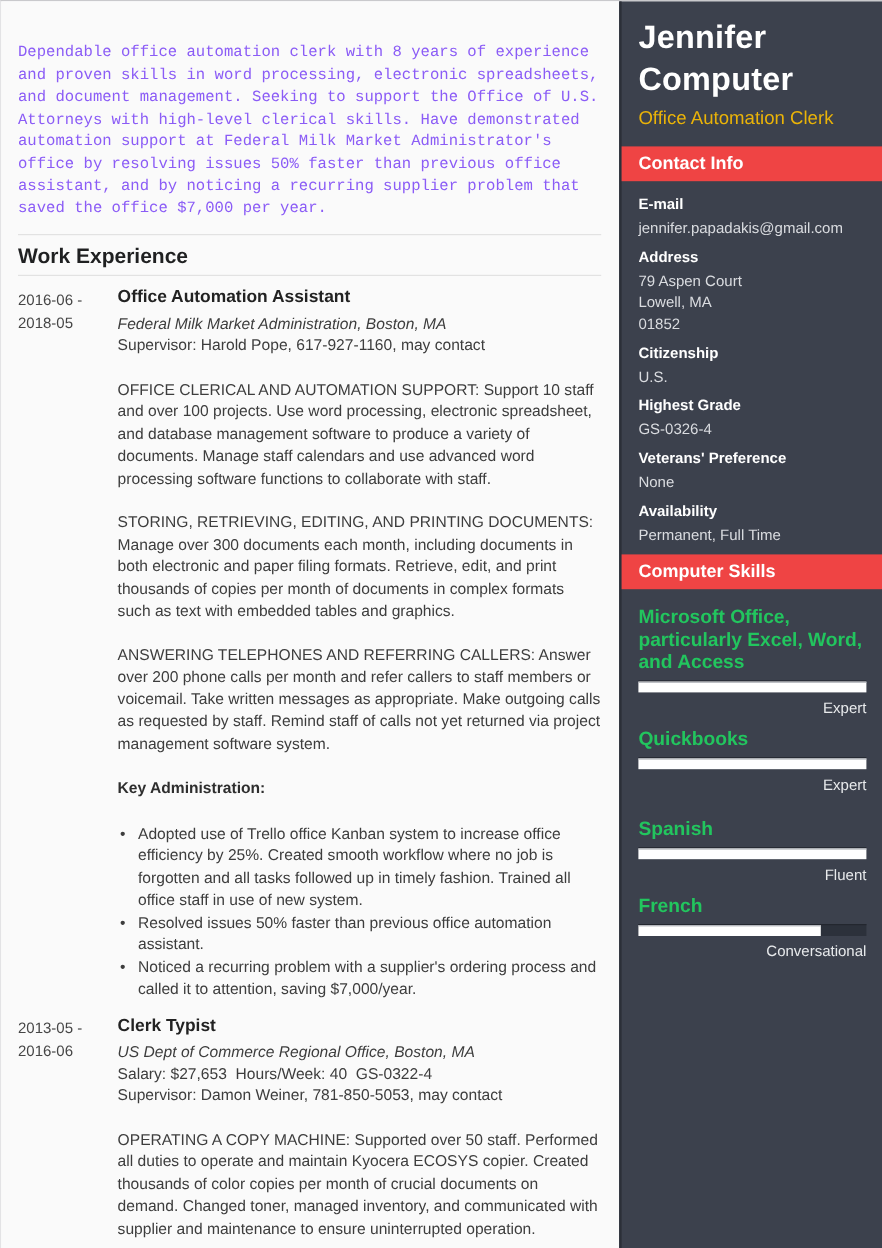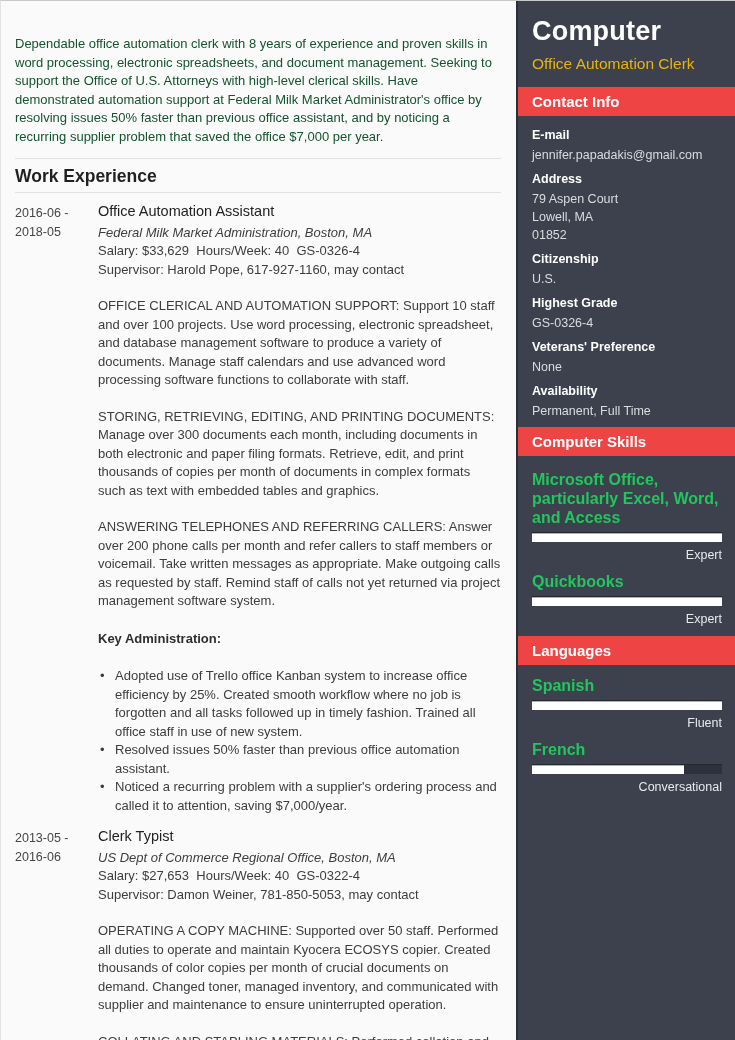--- a/index.html
+++ b/index.html
@@ -15,21 +15,21 @@
 
   
   .main {
     width: 515px;
     background: #fafafa;
     padding: 34px 15px 0 14px;
     color: #3d3d3d;
     font-size: 13px;
     line-height: 18.5px;
   }
-  .summary { color: #14532d; }
+  .summary { color: #8b5cf6; font-family: Liberation Mono, monospace; }
   hr.rule { border: none; border-top: 1px solid #e2e2e2; margin: 12px 0 0 0; }
   .section-title {
     font-size: 17.5px;
     font-weight: bold;
     color: #1f2021;
     margin-top: 6px;
     line-height: 22px;
   }
   .section-title + hr.rule { margin-top: 5px; }
 
@@ -38,21 +38,21 @@
     width: 83px;
     flex: 0 0 83px;
     color: #454545;
     font-size: 12.5px;
     line-height: 19px;
     padding-top: 2px;
   }
   .job-body { flex: 1; }
   .job-title {
     font-size: 14.5px;
-    font-weight: normal;
+    font-weight: bold;
     color: #222;
     line-height: 19px;
   }
   .job-company { font-style: italic; margin-top: 3px; line-height: 18px; }
   .job-meta { line-height: 18.5px; white-space: pre-wrap; }
   .job-body p { margin-top: 18px; white-space: pre-wrap; }
   .accomplishments-label { font-weight: bold; margin-top: 19px; color: #2e2e2e; }
   ul.bullets { list-style: none; margin-top: 19px; }
   ul.bullets li {
     position: relative;
@@ -155,21 +155,20 @@
     <hr class="rule">
 
     <div class="job">
       <div class="job-dates">
         <div>2016-06 -</div>
         <div>2018-05</div>
       </div>
       <div class="job-body">
         <div class="job-title">Office Automation Assistant</div>
         <div class="job-company">Federal Milk Market Administration, Boston, MA</div>
-        <div class="job-meta">Salary: $33,629  Hours/Week: 40  GS-0326-4</div>
         <div class="job-meta">Supervisor: Harold Pope, 617-927-1160, may contact</div>
         <p>OFFICE CLERICAL AND AUTOMATION SUPPORT: Support 10 staff and over 100 projects. Use word processing, electronic spreadsheet, and database management software to produce a variety of documents. Manage staff calendars and use advanced word processing software functions to collaborate with staff.</p>
         <p>STORING, RETRIEVING, EDITING, AND PRINTING DOCUMENTS: Manage over 300 documents each month, including documents in both electronic and paper filing formats. Retrieve, edit, and print thousands of copies per month of documents in complex formats such as text with embedded tables and graphics.</p>
         <p>ANSWERING TELEPHONES AND REFERRING CALLERS: Answer over 200 phone calls per month and refer callers to staff members or voicemail. Take written messages as appropriate. Make outgoing calls as requested by staff. Remind staff of calls not yet returned via project management software system.</p>
         <div class="accomplishments-label">Key Administration:</div>
         <ul class="bullets">
           <li>Adopted use of Trello office Kanban system to increase office efficiency by 25%. Created smooth workflow where no job is forgotten and all tasks followed up in timely fashion. Trained all office staff in use of new system.</li>
           <li>Resolved issues 50% faster than previous office automation assistant.</li>
           <li>Noticed a recurring problem with a supplier's ordering process and called it to attention, saving $7,000/year.</li>
         </ul>
@@ -188,20 +187,21 @@
         <div class="job-meta">Supervisor: Damon Weiner, 781-850-5053, may contact</div>
         <p>OPERATING A COPY MACHINE: Supported over 50 staff. Performed all duties to operate and maintain Kyocera ECOSYS copier. Created thousands of color copies per month of crucial documents on demand. Changed toner, managed inventory, and communicated with supplier and maintenance to ensure uninterrupted operation.</p>
         <p>COLLATING AND STAPLING MATERIALS: Performed collation and stapling of over 3,000 copies of documents per month, often in the range of 50+ pages each per document. Re-collated documents from other departments that were improperly created without page numbers.</p>
       </div>
     </div>
   </div>
 
   <div class="sidebar">
     <div class="sidebar-head">
       <div class="person-name">
+        <div>Jennifer</div>
         <div>Computer</div>
       </div>
       <div class="person-title">Office Automation Clerk</div>
     </div>
 
     <div class="band">Contact Info</div>
     <div class="sidebar-content">
       <div class="contact-item">
         <div class="contact-label">E-mail</div>
         <div class="contact-value">jennifer.papadakis@gmail.com</div>
@@ -241,21 +241,20 @@
       </div>
       <div class="skill">
         <div class="skill-name">Quickbooks</div>
         <div class="skill-bar-track">
           <div class="skill-bar-fill" style="width: 100%;"></div>
         </div>
         <div class="skill-level">Expert</div>
       </div>
     </div>
 
-    <div class="band tight">Languages</div>
     <div class="sidebar-content langs-content">
       <div class="skill">
         <div class="skill-name">Spanish</div>
         <div class="skill-bar-track">
           <div class="skill-bar-fill" style="width: 100%;"></div>
         </div>
         <div class="skill-level">Fluent</div>
       </div>
       <div class="skill">
         <div class="skill-name">French</div>

